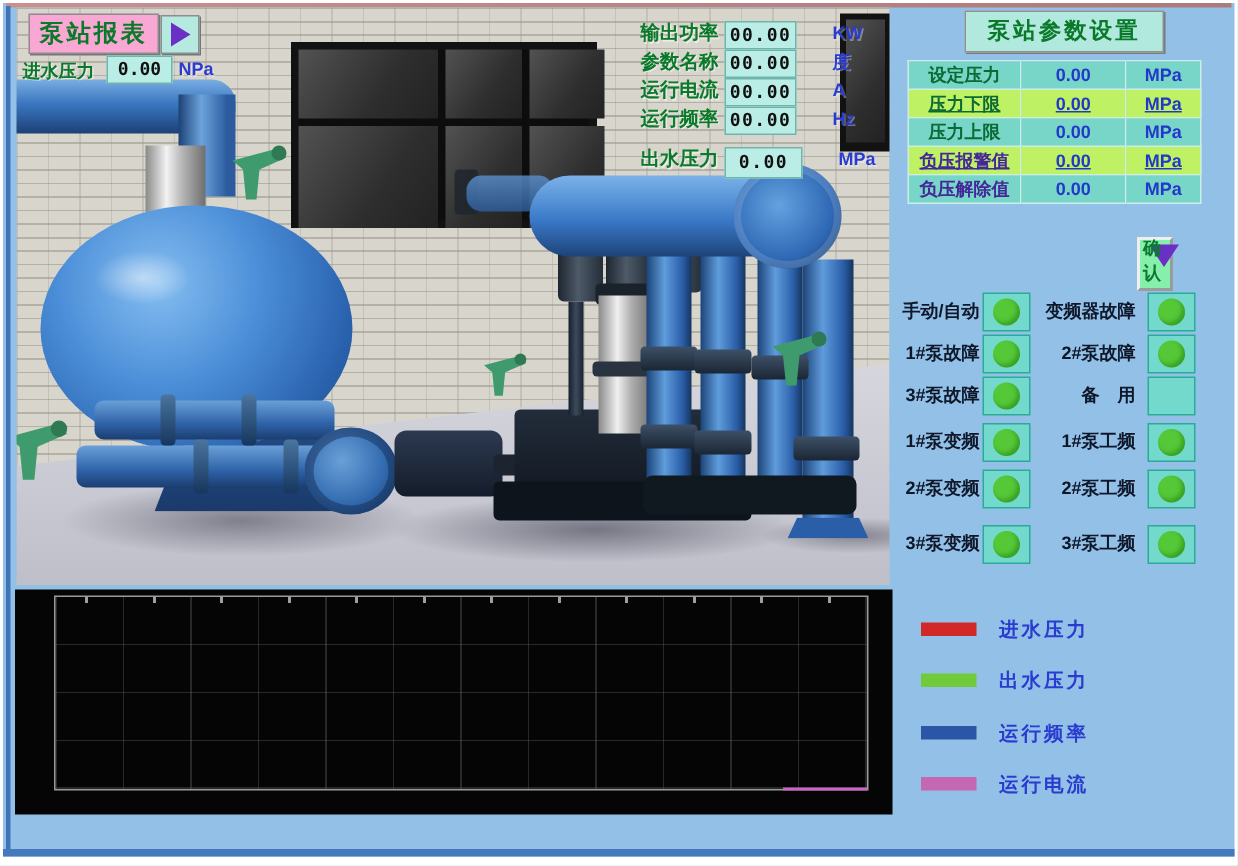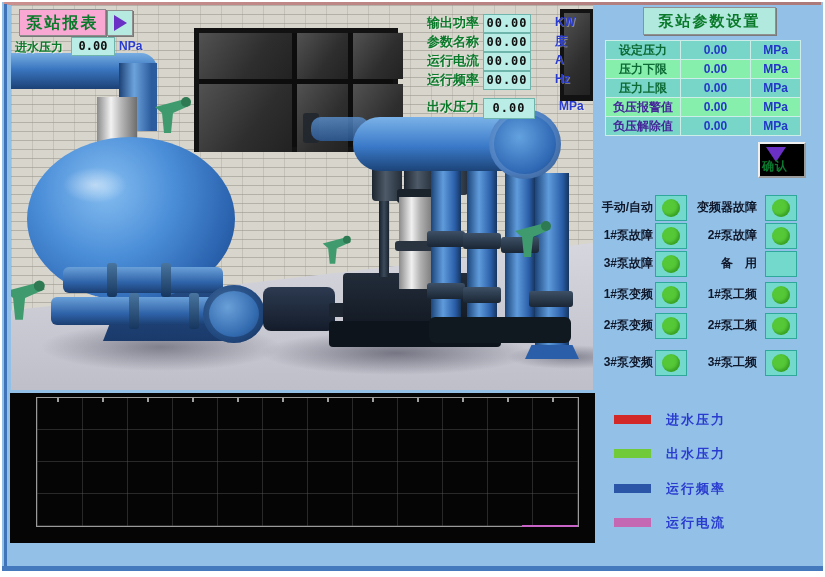--- a/index.html
+++ b/index.html
@@ -38,21 +38,21 @@
     border:1px solid #8d8d8d;box-shadow:1px 1px 0 #777;z-index:6;cursor:pointer;}
   #play-btn .tri{position:absolute;left:6px;top:4px;width:0;height:0;
     border-top:8px solid transparent;border-bottom:8px solid transparent;border-left:13px solid #6a2fc4;}
   #inlet-row{position:absolute;left:0;top:32px;width:200px;height:19px;z-index:6;}
   #inlet-row .lab{position:absolute;left:4px;top:2px;font-weight:bold;font-size:12px;}
   #inlet-row .val{position:absolute;left:60px;top:0;width:42px;height:17px;background:#b9ede6;
     border:1px solid #6fb5ac;font:bold 12px "DejaVu Sans Mono",monospace;color:#101010;
     text-align:center;line-height:17px;}
   #inlet-row .unit{position:absolute;left:108px;top:2px;font-weight:bold;font-size:12px;}
   .m-row{position:absolute;left:0;width:560px;height:19px;z-index:6;}
-  .m-lab{position:absolute;left:372px;width:96px;text-align:right;font-weight:bold;font-size:13px;line-height:19px;}
+  .m-lab{position:absolute;left:372px;width:96px;text-align:right;font-weight:bold;font-size:13px;line-height:19px;font-family:Liberation Mono, monospace;}
   .m-val{position:absolute;left:472px;top:1px;width:46px;height:17px;background:#b9ede6;border:1px solid #6fb5ac;
     font:bold 12px "DejaVu Sans Mono",monospace;color:#101010;text-align:center;line-height:17px;letter-spacing:1px;}
   .m-unit{position:absolute;left:524px;font-weight:bold;font-size:12px;line-height:19px;padding-left:20px;}
   #outlet-row{top:92px;}
   #outlet-row .m-val{width:50px;height:19px;line-height:19px;}
   #outlet-row .m-unit{left:528px;}
 
   
   #chart{position:absolute;left:8px;top:391px;width:585px;height:150px;background:#050505;}
   #plot{position:absolute;left:26px;top:4px;width:541px;height:128px;border:1px solid #9a9a9a;
@@ -69,26 +69,26 @@
     border:1px solid #909090;box-shadow:1px 1px 0 #7a7a7a;
     font-weight:bold;font-size:15px;letter-spacing:2px;color:#0a7a2a;text-align:center;line-height:26px;}
   #ptable{position:absolute;left:6px;top:38px;width:195px;border-top:1px solid #cdeee8;border-left:1px solid #cdeee8;}
   .prow{display:flex;}
   .pcell{border-right:1px solid #cdeee8;border-bottom:1px solid #cdeee8;box-sizing:border-box;
     font-weight:bold;font-size:12px;text-align:center;overflow:hidden;}
   .c1{width:75px;} .c2{width:70px;} .c3{width:50px;}
   .phead .pcell{height:21px;line-height:20px;background:#34b2a2;color:#a81090;}
   .pdata .pcell{height:19px;line-height:18px;}
   .pdata.odd .pcell{background:#78d6c8;}
-  .pdata.even .pcell{background:#86efac;}
+  .pdata.even .pcell{background:#bef264;text-decoration:underline;}
   .pname{color:#0c6a34;}
   .pdata.neg .pname{color:#45279a;}
   .pval,.punit{color:#2338c8;}
   .pval{cursor:pointer;}
-  #confirm-btn{position:absolute;left:159px;top:140px;width:48px;height:36px;background:#000000;
+  #confirm-btn{position:absolute;left:159px;top:156px;width:24px;height:36px;background:#86efac;
     border:2px outset #efefef;box-sizing:border-box;cursor:pointer;}
   #confirm-btn .tri{position:absolute;left:6px;top:3px;width:0;height:0;
     border-left:10px solid transparent;border-right:10px solid transparent;border-top:15px solid #6a2fc4;}
   #confirm-btn .txt{position:absolute;left:2px;bottom:1px;font-weight:bold;font-size:12px;color:#0b7a30;letter-spacing:1px;}
 
   .st-row{position:absolute;left:0;width:100%;height:24px;}
   .st-lab{position:absolute;top:0;font-weight:bold;font-size:12px;color:#0f172a;line-height:24px;white-space:nowrap;}
   .st-l{left:-6px;width:60px;text-align:right;}
   .st-r{left:92px;width:66px;text-align:right;}
   .st-box{position:absolute;top:0;width:30px;height:24px;background:#74d9cd;border:1px solid #2fa89c;box-sizing:content-box;}

